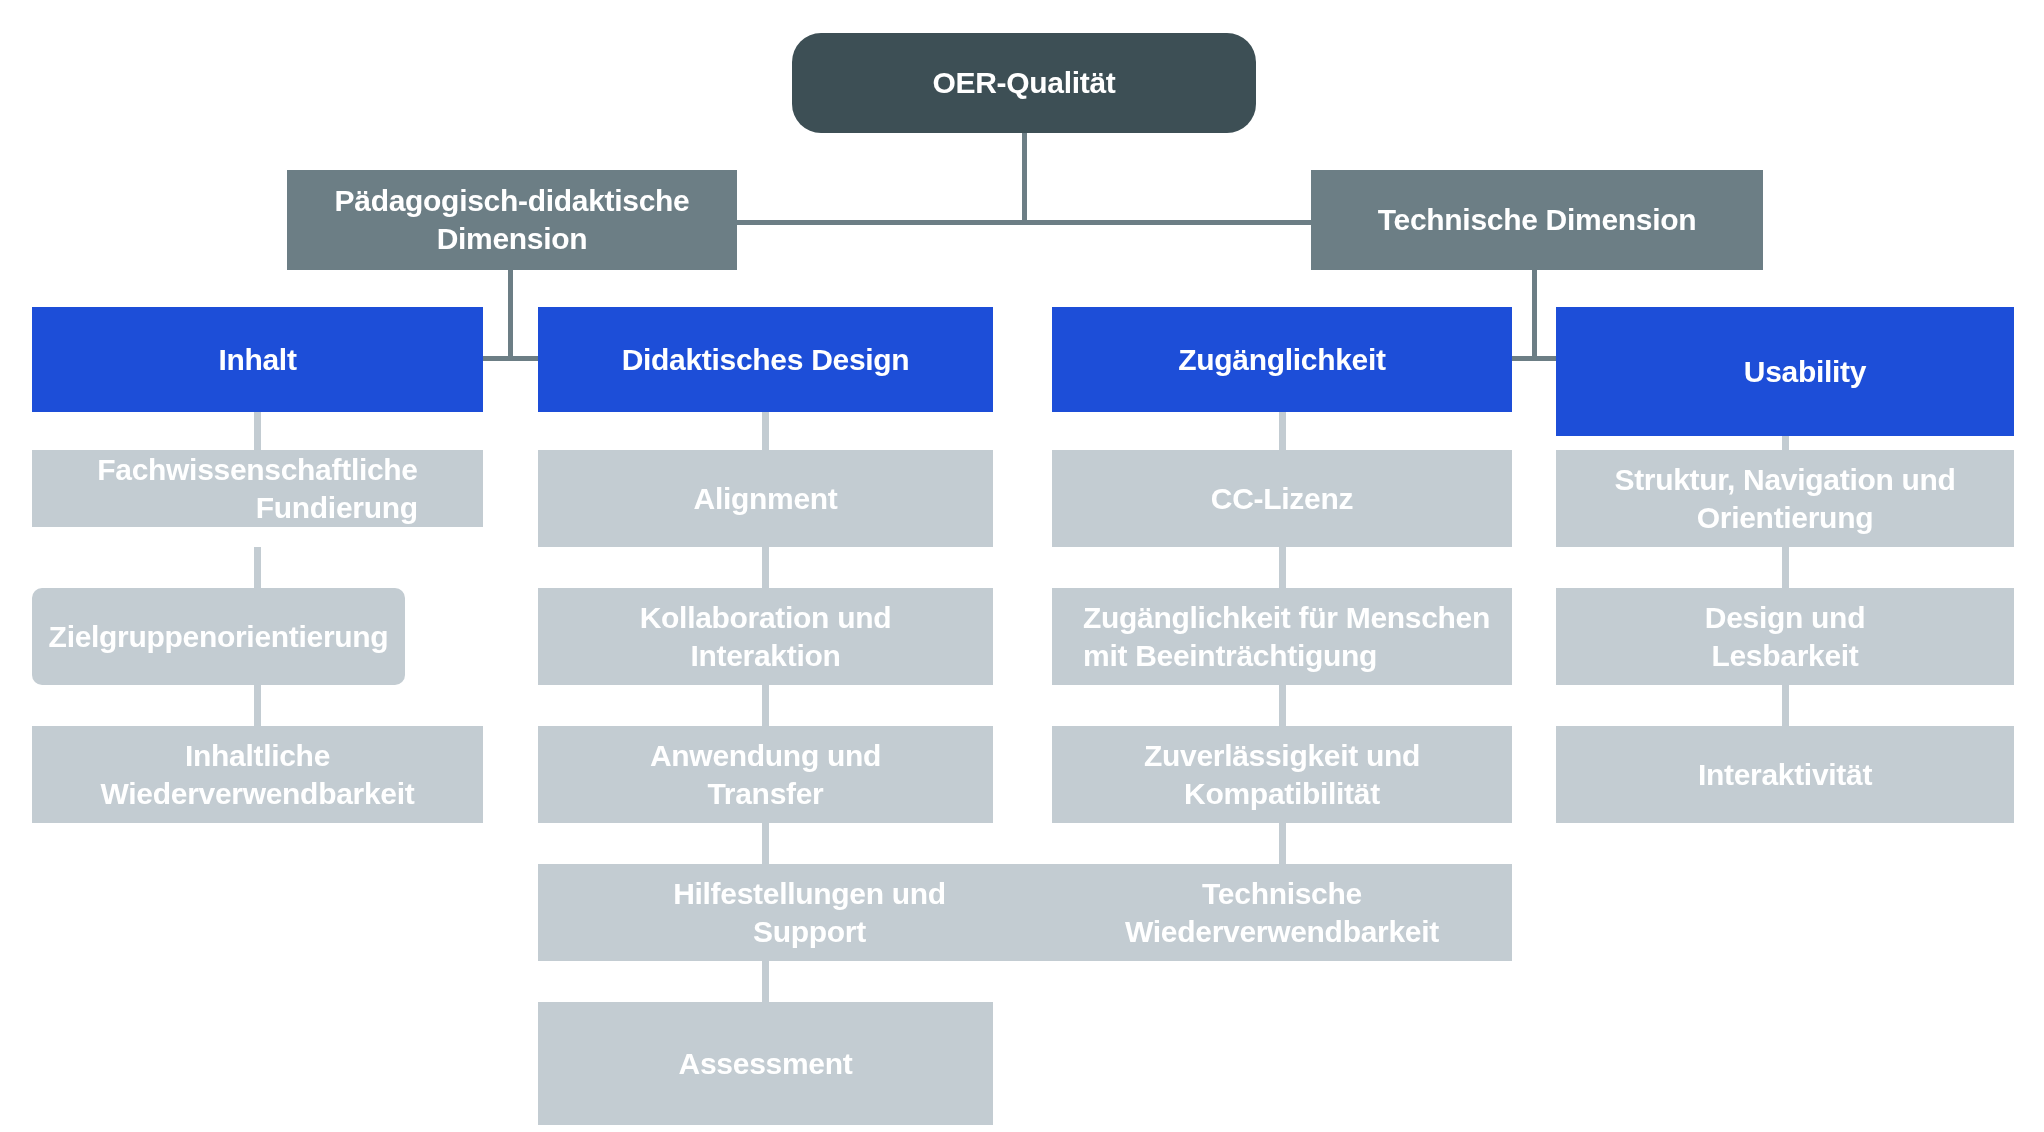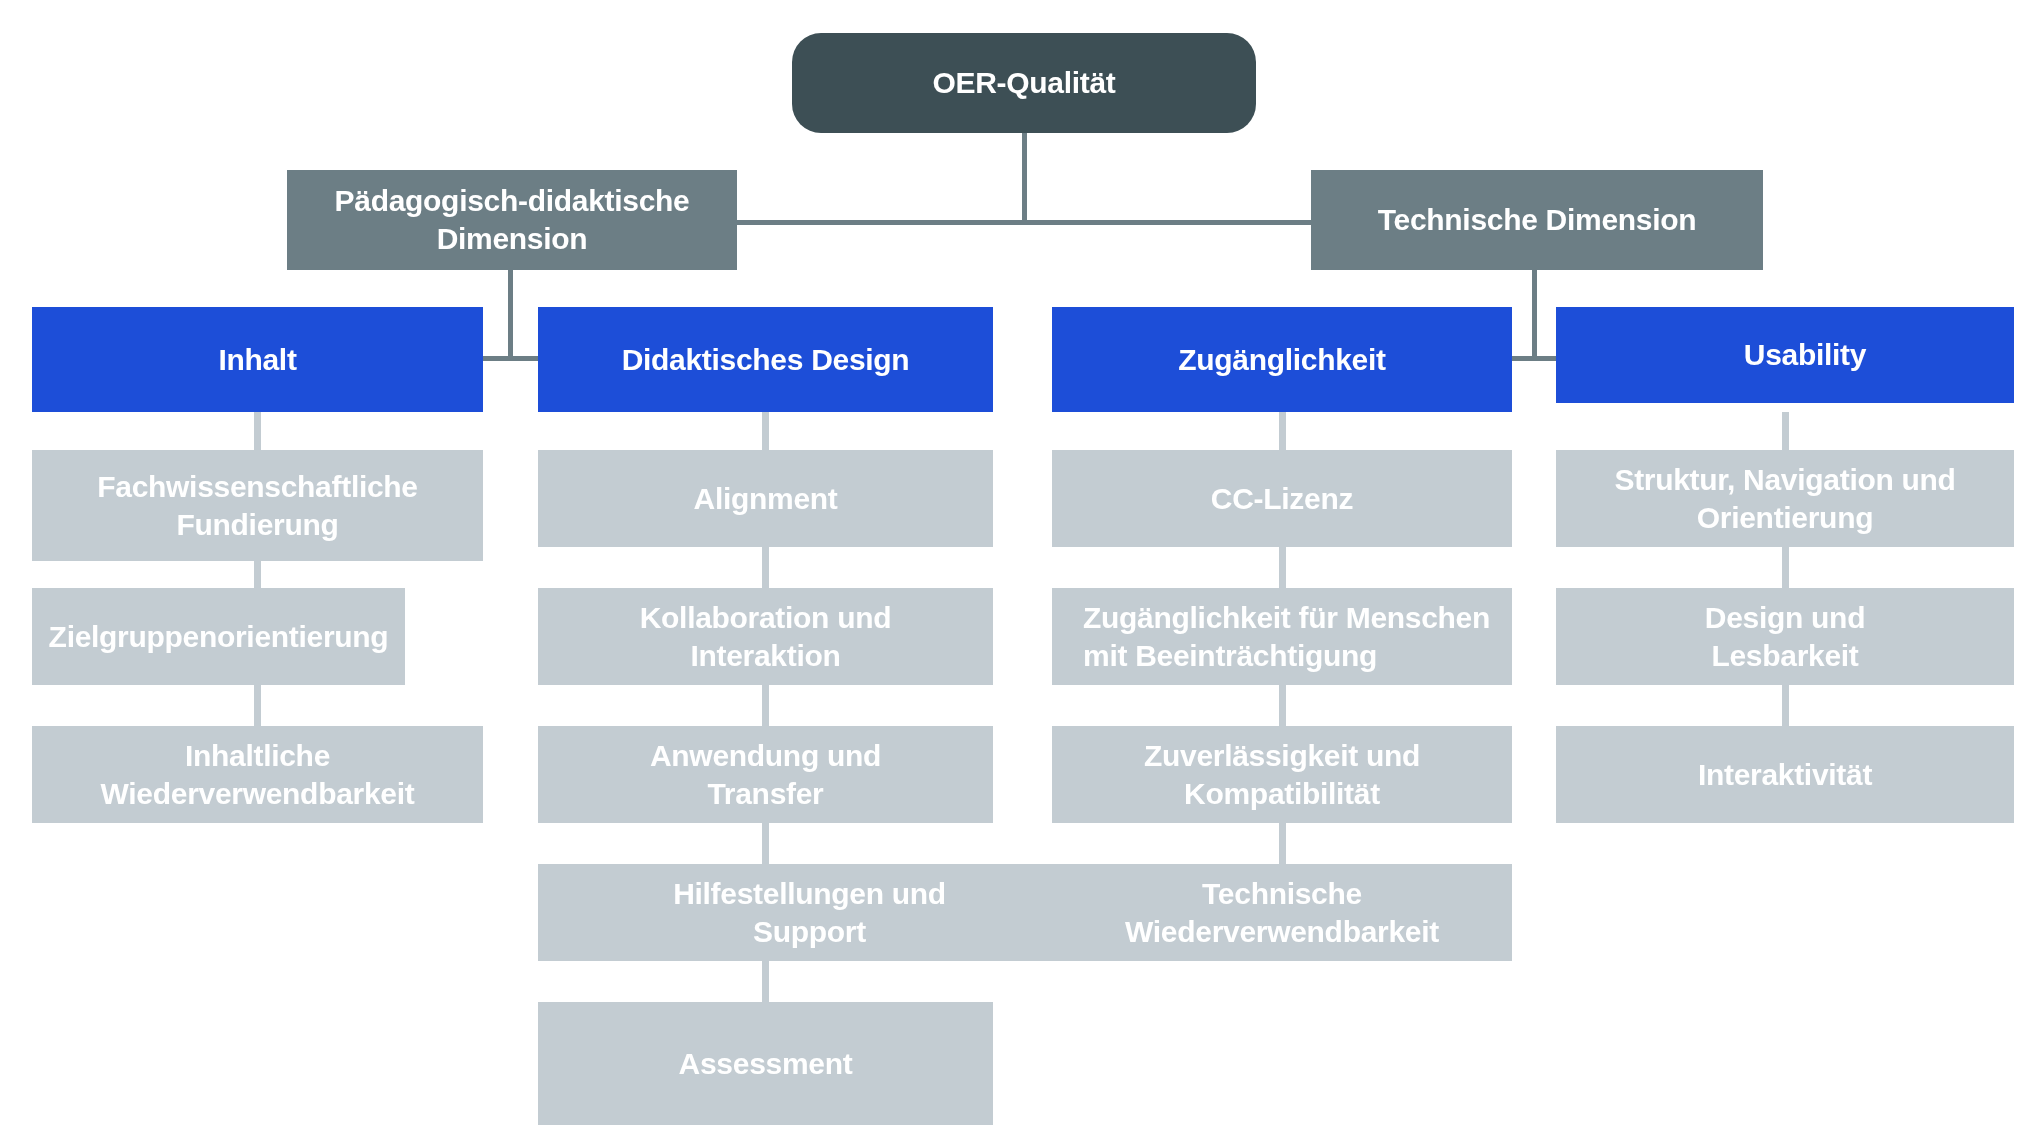--- a/index.html
+++ b/index.html
@@ -72,24 +72,24 @@
       <div class="line light" style="left: 1782px; top: 685px; width: 7px; height: 41px;"></div>
     </div>
   <div id="nodes-layer">
       <div class="node root" style="left: 792px; top: 33px; width: 464px; height: 100px;"><span>OER-Qualität</span></div>
       <div class="node dimension" style="left: 287px; top: 170px; width: 450px; height: 100px;"><span>Pädagogisch-didaktische
 Dimension</span></div>
       <div class="node dimension" style="left: 1311px; top: 170px; width: 452px; height: 100px;"><span>Technische Dimension</span></div>
       <div class="node category" style="left: 32px; top: 307px; width: 451px; height: 105px;"><span>Inhalt</span></div>
       <div class="node category" style="left: 538px; top: 307px; width: 455px; height: 105px;"><span>Didaktisches Design</span></div>
       <div class="node category" style="left: 1052px; top: 307px; width: 460px; height: 105px;"><span>Zugänglichkeit</span></div>
-      <div class="node category" style="left: 1556px; top: 307px; width: 458px; height: 96px; padding-left: 44px;"><span>Usability</span></div>
-      <div class="node leaf" style="left: 32px; top: 450px; width: 451px; height: 111px;"><span>Fachwissenschaftliche
+      <div class="node category" style="left: 1556px; top: 307px; width: 458px; height: 129px; padding-left: 44px;"><span>Usability</span></div>
+      <div class="node leaf" style="left: 32px; top: 450px; width: 451px; height: 77px; text-align: right;"><span>Fachwissenschaftliche
 Fundierung</span></div>
-      <div class="node leaf" style="left: 32px; top: 588px; width: 373px; height: 97px;"><span>Zielgruppenorientierung</span></div>
+      <div class="node leaf" style="left: 32px; top: 588px; width: 373px; height: 97px; border-radius: 10px;"><span>Zielgruppenorientierung</span></div>
       <div class="node leaf" style="left: 32px; top: 726px; width: 451px; height: 97px;"><span>Inhaltliche
 Wiederverwendbarkeit</span></div>
       <div class="node leaf" style="left: 538px; top: 450px; width: 455px; height: 97px;"><span>Alignment</span></div>
       <div class="node leaf" style="left: 538px; top: 588px; width: 455px; height: 97px;"><span>Kollaboration und
 Interaktion</span></div>
       <div class="node leaf" style="left: 538px; top: 726px; width: 455px; height: 97px;"><span>Anwendung und
 Transfer</span></div>
       <div class="node leaf" style="left: 538px; top: 864px; width: 543px; height: 97px;"><span>Hilfestellungen und
 Support</span></div>
       <div class="node leaf" style="left: 538px; top: 1002px; width: 455px; height: 123px;"><span>Assessment</span></div>

